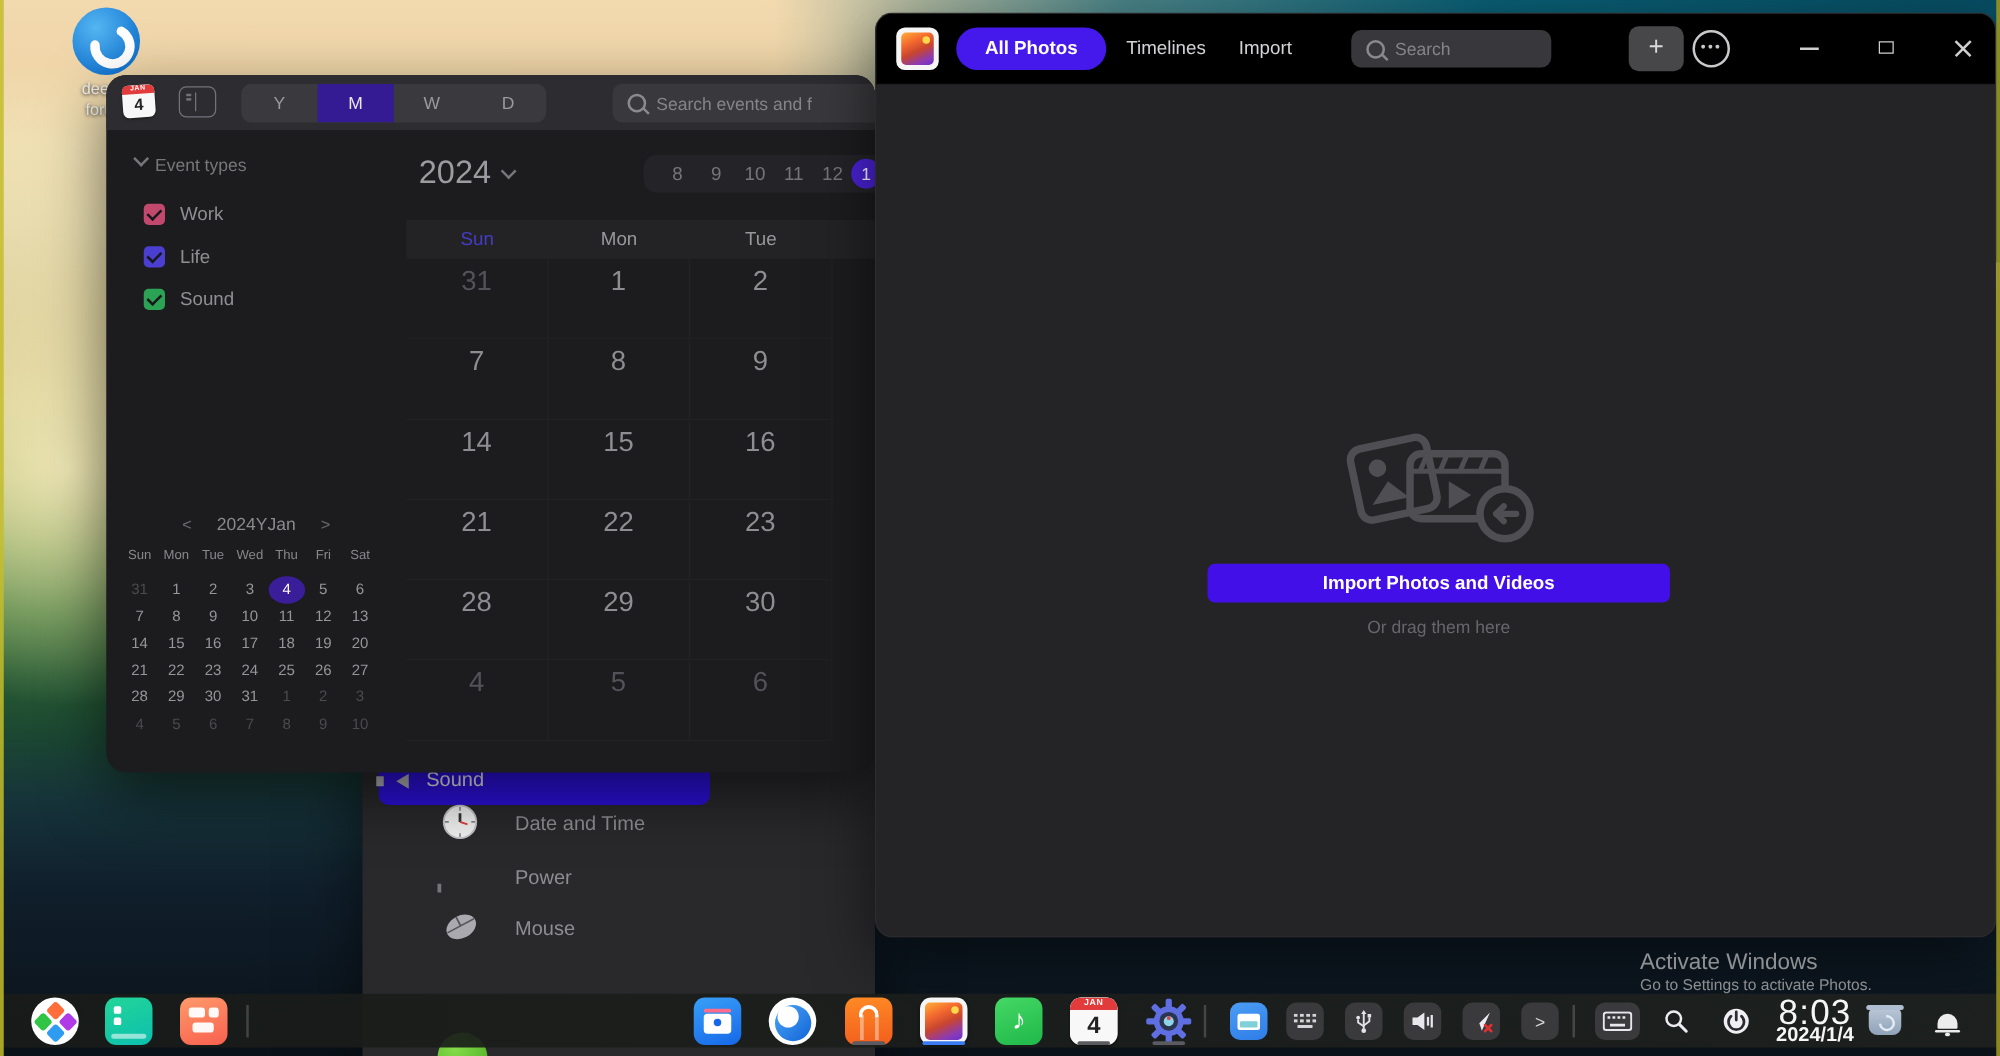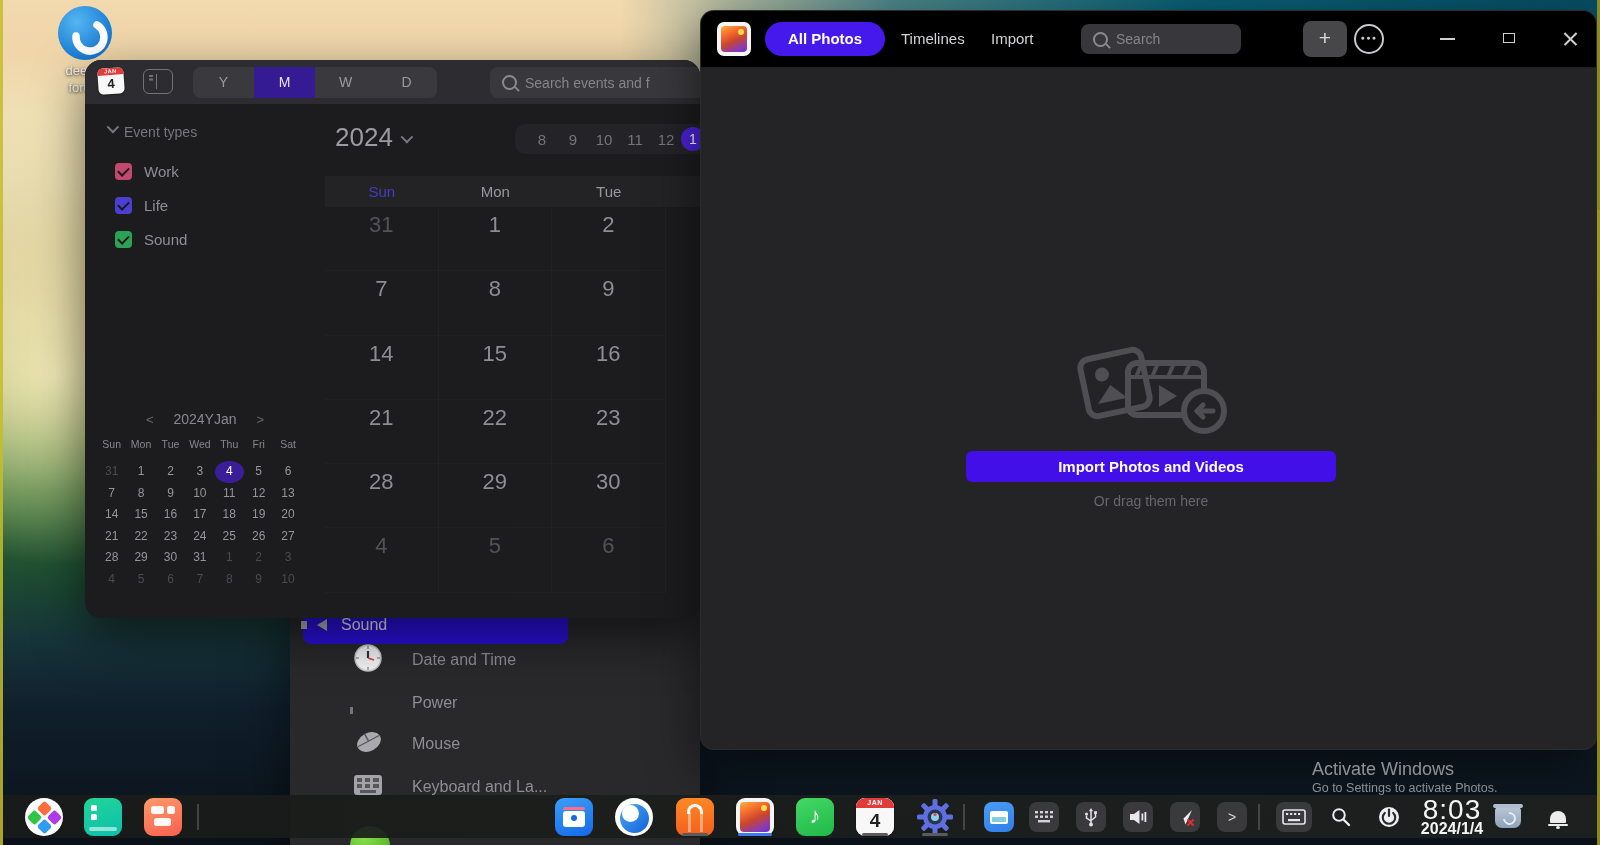--- a/index.html
+++ b/index.html
@@ -252,37 +252,20 @@
         <svg width="32" height="26" viewBox="0 0 32 26">
           <g transform="rotate(-28 16 13)">
             <ellipse cx="16" cy="13" rx="12.5" ry="9" fill="#a9a9af"></ellipse>
             <line x1="16" y1="4" x2="16" y2="12" stroke="#55555a" stroke-width="1.4"></line>
             <line x1="4" y1="12" x2="28" y2="12" stroke="#55555a" stroke-width="1.2"></line>
           </g>
         </svg>
       </span>
       <span class="set-lbl">Mouse</span>
     </div>
-    <div class="set-row" style="top:177px;">
-      <span class="set-ic">
-        <svg width="30" height="22" viewBox="0 0 30 22">
-          <rect x="1" y="1" width="28" height="20" rx="3" fill="#a2a2a8"></rect>
-          <g fill="#55555a">
-            <rect x="4" y="4" width="5" height="4"></rect>
-              <rect x="12" y="4" width="5" height="4"></rect>
-              <rect x="20" y="4" width="6" height="4"></rect>
-            <rect x="4" y="10" width="5" height="4"></rect>
-              <rect x="12" y="10" width="5" height="4"></rect>
-              <rect x="20" y="10" width="6" height="4"></rect>
-            <rect x="7" y="16" width="16" height="3"></rect>
-          </g>
-        </svg>
-      </span>
-      <span class="set-lbl">Keyboard and La...</span>
-    </div>
     <div class="green-peek"></div>
   </div>
 
   <div class="abs win" id="cal-win">
     <div class="cal-header">
       <div class="cal-appicon">
         <div class="cal-ic">
           <div class="band">JAN</div>
           <div class="num">4</div>
         </div>

